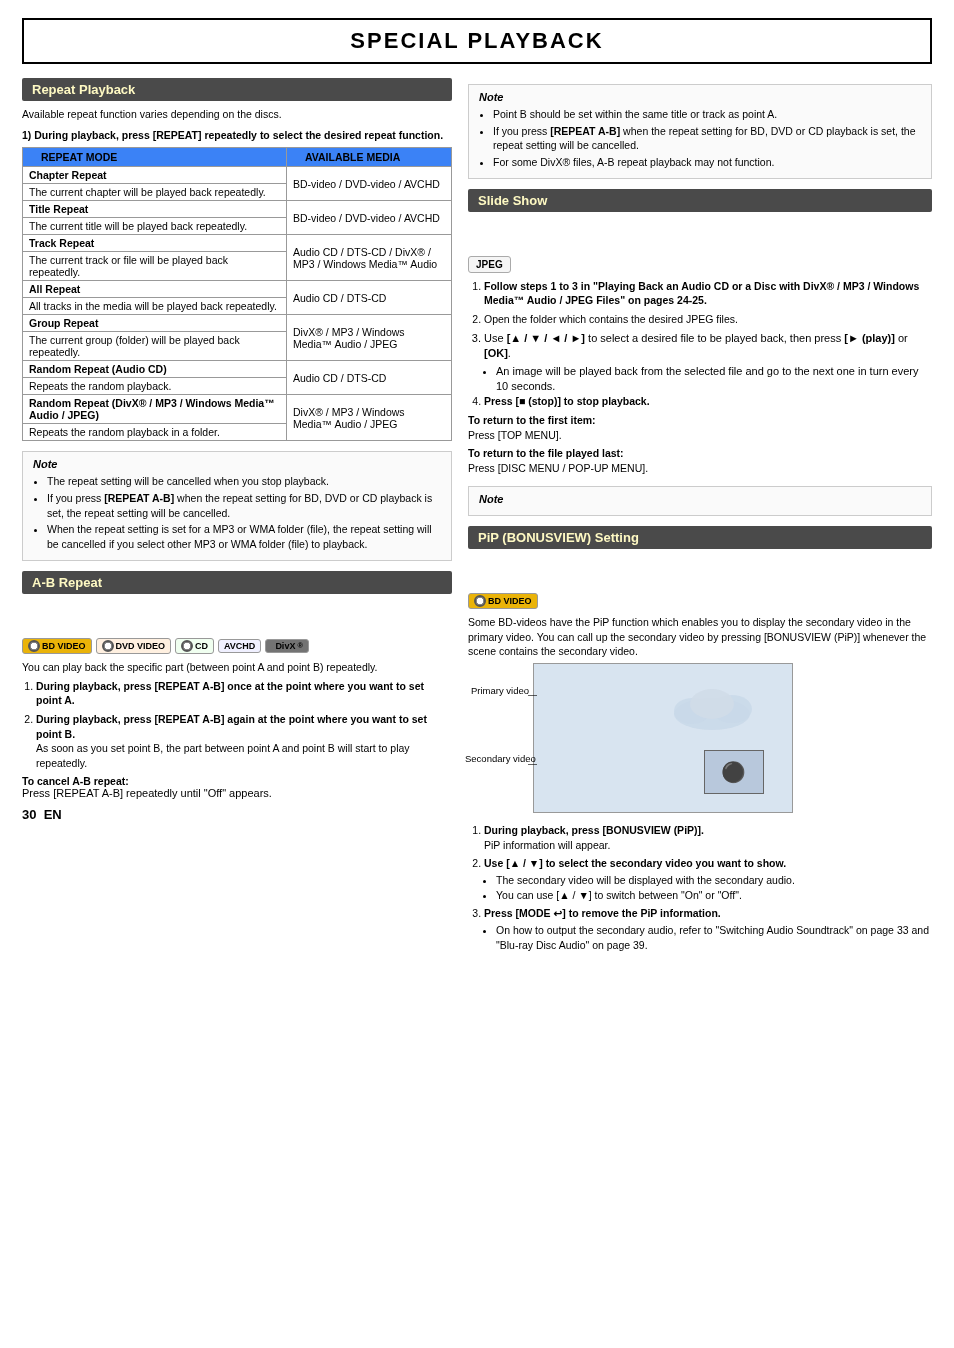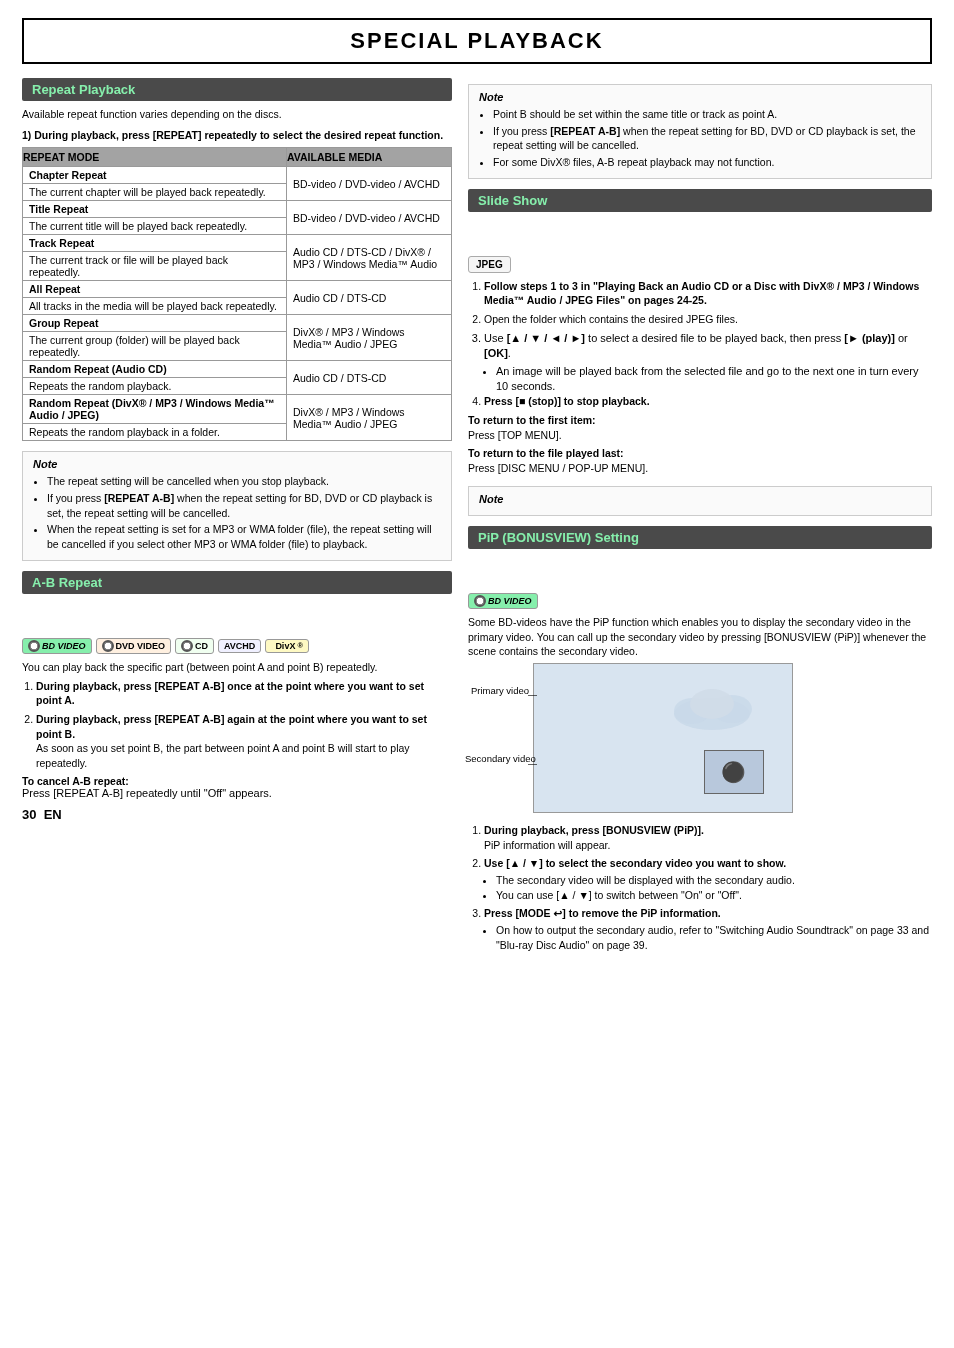--- a/index.html
+++ b/index.html
@@ -28,39 +28,39 @@
     .two-col {
       display: flex;
       gap: 16px;
     }
     .left-col { width: 430px; flex-shrink: 0; }
     .right-col { flex: 1; }
 
     
     .section-header {
       background: #4a4a4a;
-      color: #86efac;
+      color: #fef9c3;
       font-size: 13px;
       font-weight: bold;
       padding: 4px 10px;
       margin-bottom: 6px;
       border-radius: 2px;
     }
 
     
     .repeat-table {
       width: 100%;
       border-collapse: collapse;
       margin-bottom: 10px;
       font-size: 10.5px;
     }
     .repeat-table th {
-      background: #a3a3a3;
+      background: #3b82f6;
       border: 1px solid #999;
-      padding: 3px 0;
+      padding: 3px 18px;
       font-weight: bold;
       text-align: left;
       font-size: 10.5px;
     }
     .repeat-table td {
       border: 1px solid #999;
       padding: 2px 6px;
       vertical-align: top;
     }
     .repeat-table .media-cell {
@@ -115,25 +115,25 @@
     .badge {
       border: 1px solid #999;
       border-radius: 3px;
       padding: 1px 5px;
       font-size: 9px;
       font-weight: bold;
       display: flex;
       align-items: center;
       gap: 2px;
     }
-    .badge-bd { background: #86efac; font-style: italic; }
+    .badge-bd { background: #eab308; }
     .badge-dvd { background: #fff0e0; }
     .badge-cd { background: #f0fff0; }
     .badge-avchd { background: #f0f0ff; }
-    .badge-divx { background: #fef9c3; padding-left: 9px; }
+    .badge-divx { background: #737373; padding-left: 9px; }
     .badge-jpeg { background: #f5f5f5; font-size: 10px; border: 1px solid #aaa; padding: 2px 7px; }
 
     .disc-icon {
       display: inline-block;
       width: 12px;
       height: 12px;
       border-radius: 50%;
       border: 2px solid #555;
       background: radial-gradient(circle at 50% 50%, #fff 3px, #888 3px, #888 4px, #bbb 4px);
       vertical-align: middle;

